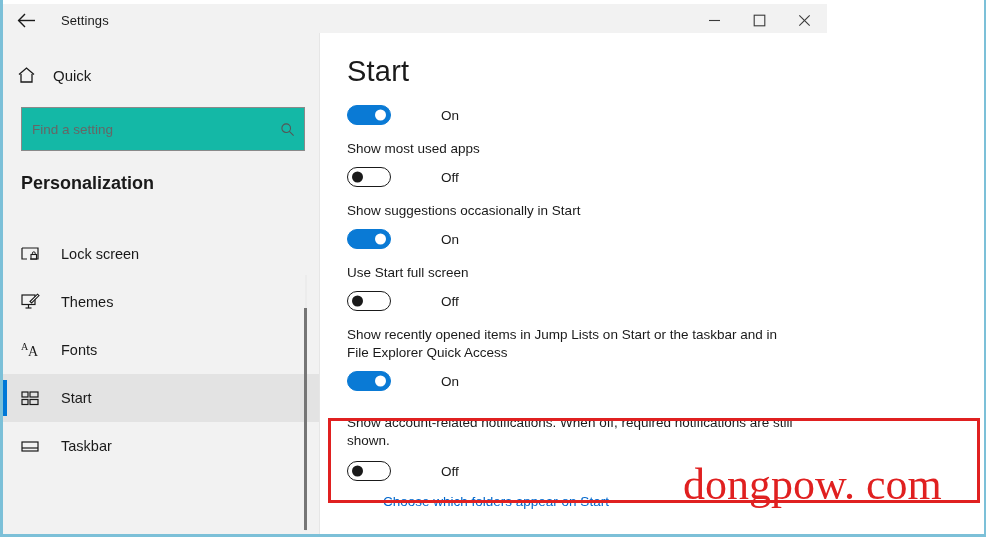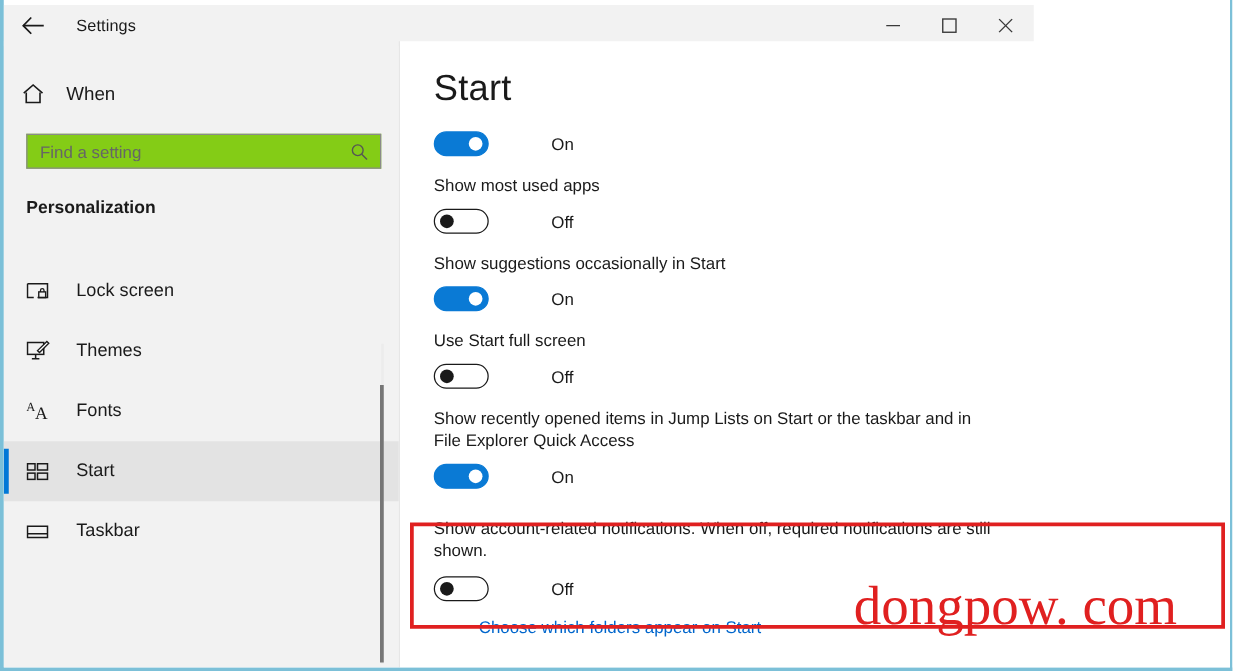--- a/index.html
+++ b/index.html
@@ -55,38 +55,38 @@
   }
   #home-row {
     display: flex; align-items: center;
     height: 40px; margin-top: 22px; padding-left: 14px;
   }
   #home-row .ico { width: 30px; display:flex; align-items:center; color:#1a1a1a;}
   #home-label { font-size: 15px; color: #1a1a1a; margin-left: 6px; }
 
   #search-wrap {
     margin: 12px 14px 0 18px;
-    height: 28px;
+    height: 44px;
     border: 1px solid #8a8a8a;
-    background: #84cc16;
+    background: #14b8a6;
     display: flex; align-items: center;
     position: relative;
   }
   #search-input {
     flex: 1; border: 0; outline: none; background: transparent;
     font-family: "Liberation Sans", sans-serif;
     font-size: 13.5px; color: #444;
     padding: 0 8px 0 10px;
   }
   #search-input::placeholder { color: #666; }
   #search-icon { padding-right: 9px; display:flex; align-items:center; color:#555; }
 
   #section-title {
     margin: 22px 0 0 18px;
-    font-size: 14px; font-weight: bold; color: #1a1a1a;
+    font-size: 18px; font-weight: bold; color: #1a1a1a;
   }
 
   #nav { margin-top: 36px; }
   .nav-item {
     position: relative;
     display: flex; align-items: center;
     height: 48px; padding-left: 18px;
   }
   .nav-item.selected { background: #e3e3e3; }
   .nav-item.selected::before {
@@ -200,21 +200,21 @@
 
   <div id="sidebar">
 
     <div id="home-row">
       <span class="ico">
         <svg width="19" height="18" viewBox="0 0 19 18">
           <path d="M2 8.5 L9.5 2 L17 8.5" fill="none" stroke="#1a1a1a" stroke-width="1.3"></path>
           <path d="M4 8 V16 H15 V8" fill="none" stroke="#1a1a1a" stroke-width="1.3"></path>
         </svg>
       </span>
-      <span id="home-label">When</span>
+      <span id="home-label">Quick</span>
     </div>
 
     <div id="search-wrap">
       <input id="search-input" type="text" placeholder="Find a setting" style="">
       <span id="search-icon">
         <svg width="15" height="15" viewBox="0 0 15 15">
           <circle cx="6.2" cy="6.2" r="4.3" fill="none" stroke="#555" stroke-width="1.1"></circle>
           <line x1="9.4" y1="9.4" x2="13.6" y2="13.6" stroke="#555" stroke-width="1.1"></line>
         </svg>
       </span>

